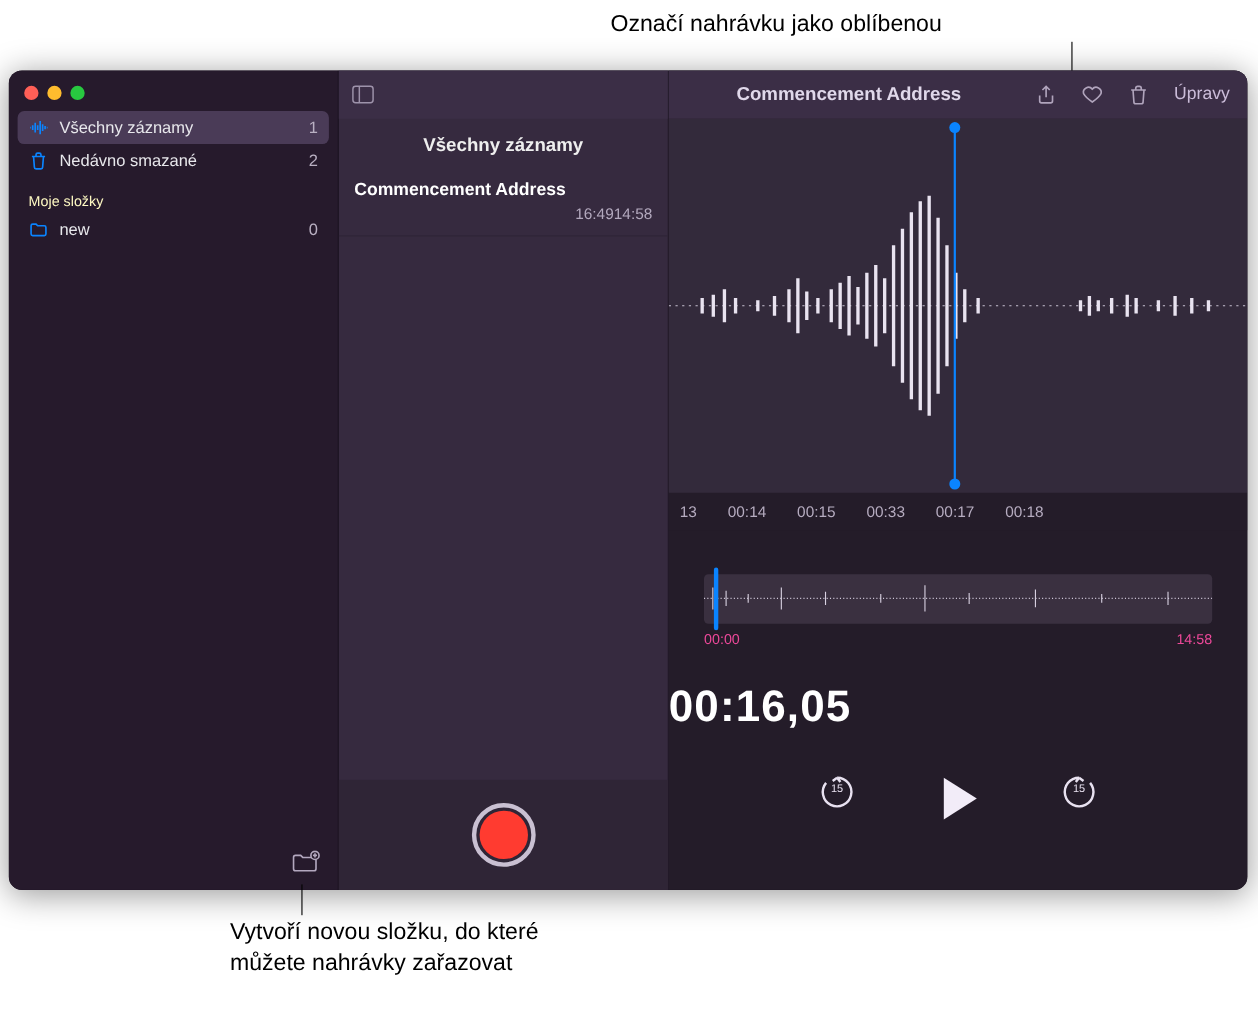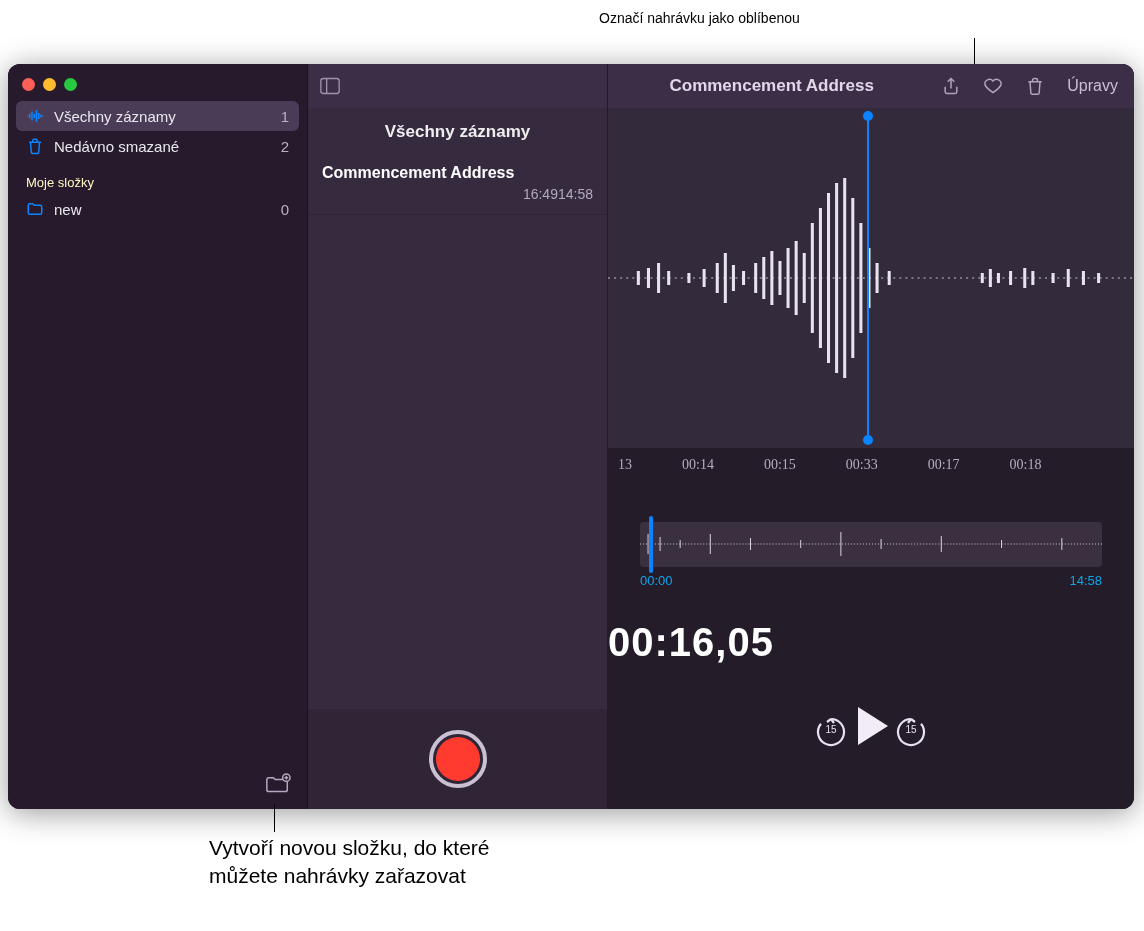--- a/index.html
+++ b/index.html
@@ -7,23 +7,22 @@
     font-family: -apple-system, BlinkMacSystemFont, "Helvetica Neue", sans-serif;
     background: #fff;
     width: 1144px;
     height: 931px;
     position: relative;
   }
   .callout-top {
     position: absolute;
     left: 555px;
     top: 10px;
-    font-size: 14px;
+    font-size: 21px;
     color: #000;
-    margin-left: 44px;
   }
   .callout-line-top {
     position: absolute;
     left: 974px;
     top: 38px;
     width: 1px;
     height: 30px;
     background: #000;
   }
   .callout-bottom {
@@ -154,34 +153,34 @@
     position:absolute; left:49.2%; top:5px; bottom:5px; width:2px;
     background:#0a84ff;
   }
   .playhead::before,.playhead::after{
     content:"";position:absolute;left:-4px;width:10px;height:10px;background:#0a84ff;border-radius:50%;
   }
   .playhead::before{top:-2px;} .playhead::after{bottom:-2px;}
   .wave-svg{position:absolute;left:0;right:0;top:50%;transform:translateY(-50%);height:250px;width:100%;}
   .timeline{
     background:#241c29; height:34px; display:flex;align-items:center;
-    padding:0 10px; color:#b6acc0;font-size:14px; gap:50px;font-family:Liberation Serif, serif;
+    padding:0 10px; color:#b6acc0;font-size:14px; gap:28px;
   }
   .mini-area{
     margin: 40px 32px 0; height:45px; background:#3a3040;border-radius:4px;position:relative;
   }
   .mini-playhead{
     position:absolute;left:2%;top:-6px;bottom:-6px;width:4px;background:#0a84ff;border-radius:2px;
   }
-  .mini-labels{display:flex;justify-content:space-between;padding:6px 32px 0;color:#0ea5e9;font-size:13px;gap:29px;}
+  .mini-labels{display:flex;justify-content:space-between;padding:6px 32px 0;color:#ec4899;font-size:13px;gap:29px;}
   .big-time{
     text-align:left;color:#fff;font-size:40px;font-weight:600;margin-top:32px;letter-spacing:1px;
   }
   .controls{
-    display:flex;align-items:flex-end;justify-content:center;margin-top:38px;color:#e8e1f0;
+    display:flex;align-items:flex-start;justify-content:center;gap:70px;margin-top:38px;color:#e8e1f0;
   }
   .play-btn{width:46px;height:46px;cursor:pointer;}
   .skip-btn{width:34px;height:34px;cursor:pointer; position:relative;}
   .skip-btn svg{width:100%;height:100%;}
   .skip-label{position:absolute;left:0;right:0;top:9px;text-align:center;font-size:10px;color:#e8e1f0;}
 
 </style>
 </head>
 <body>
 

